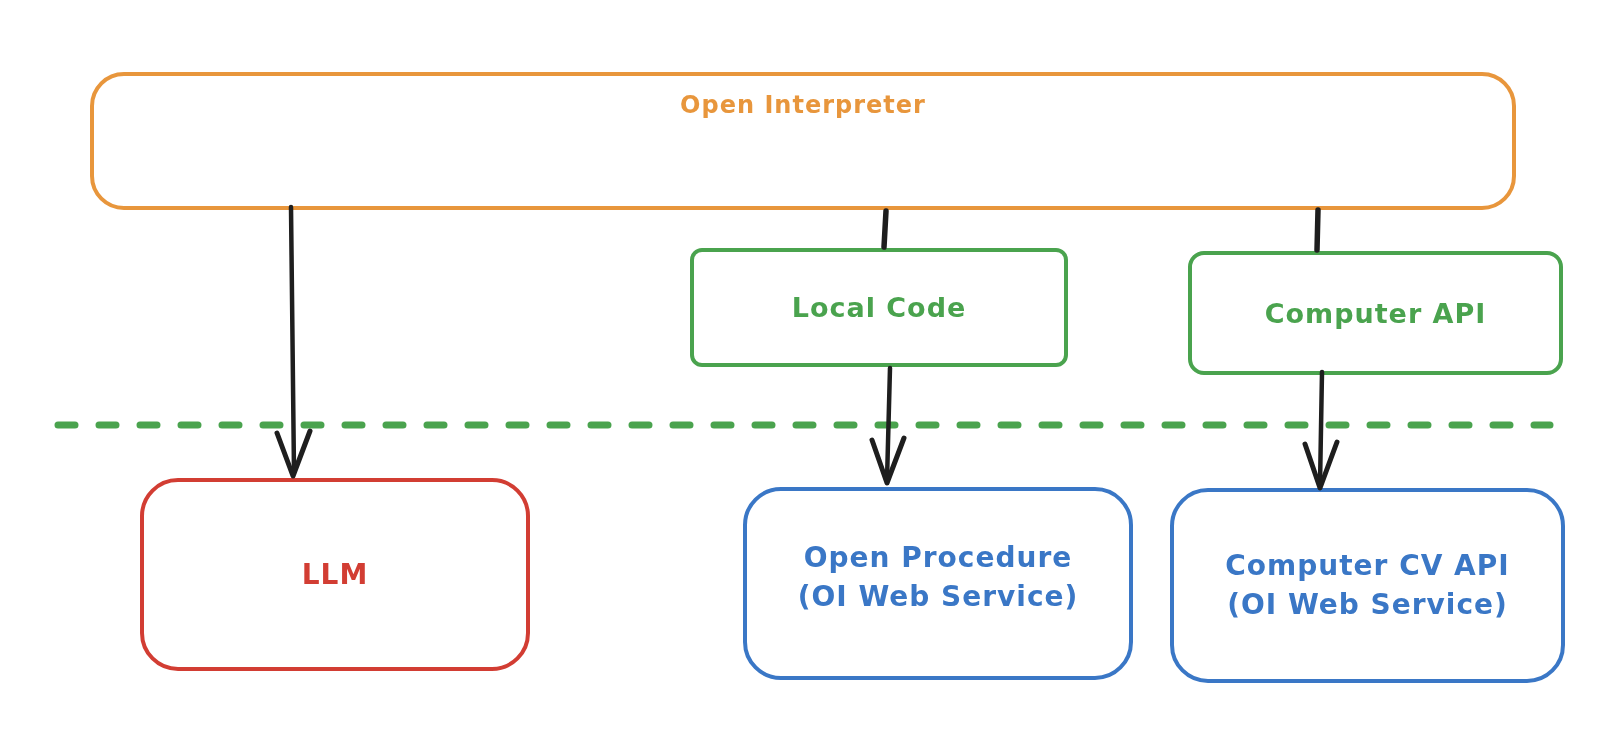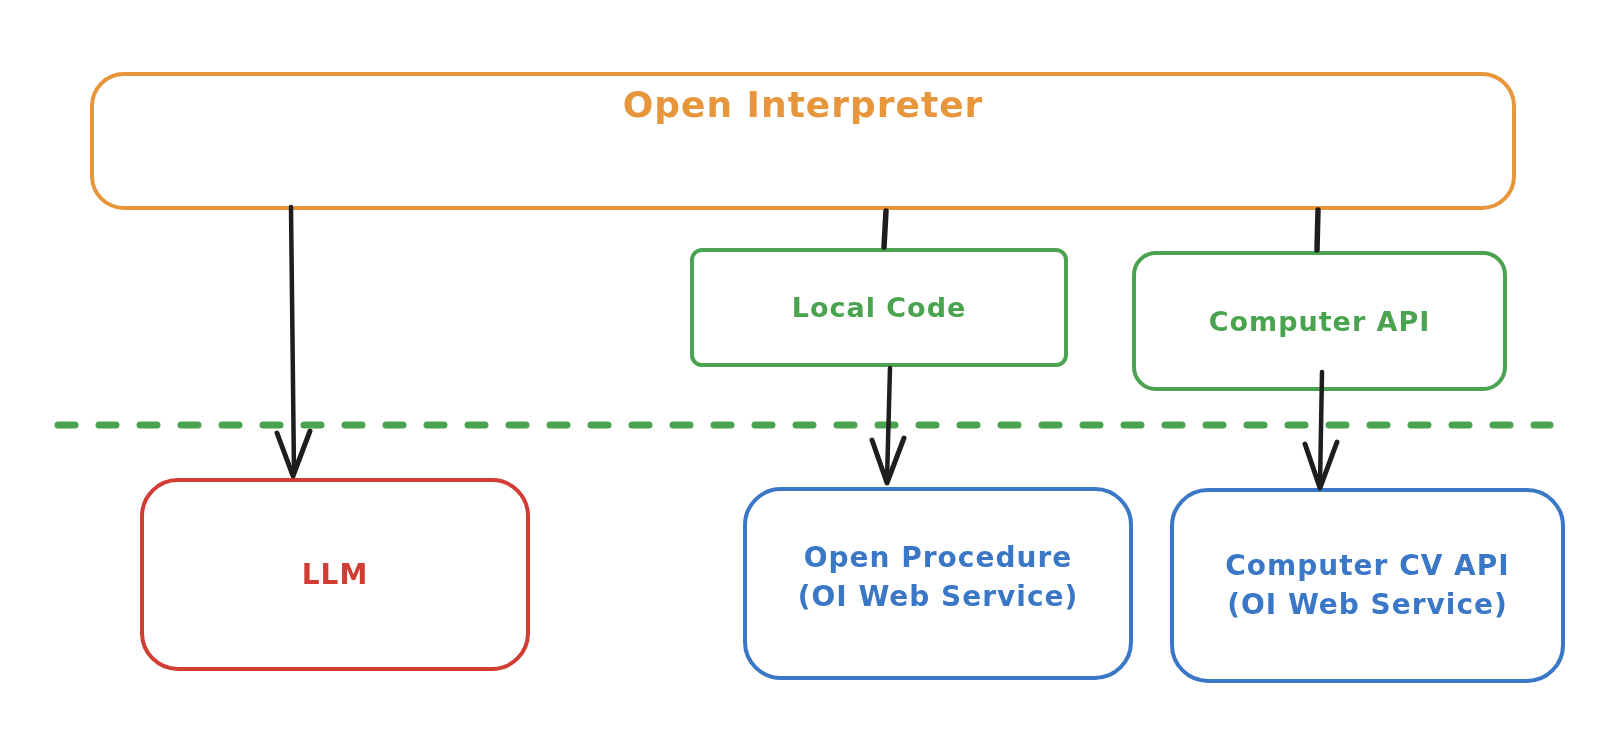--- a/index.html
+++ b/index.html
@@ -37,37 +37,37 @@
   
   .box-orchestrator {
     left: 90px; top: 72px;
     width: 1426px; height: 138px;
     border: 4px solid #E8963C;
     border-radius: 34px;
     color: #E8963C;
     justify-content: space-between;
     padding: 14px 0 12px 0;
   }
-  .box-orchestrator .label { font-size: 36px; line-height: 30px; }
+  .box-orchestrator .label { font-size: 24px; line-height: 30px; }
 
   
   .box-green {
     border: 4px solid #4AA34E;
     color: #4AA34E;
   }
   .box-green .label { font-size: 27px; line-height: 37px; }
   .box-local-code {
     left: 690px; top: 248px;
     width: 378px; height: 119px;
     border-radius: 12px;
   }
   .box-computer-api {
-    left: 1132px; top: 251px;
-    width: 375px; height: 140px;
-    border-radius: 24px;
+    left: 1188px; top: 251px;
+    width: 375px; height: 124px;
+    border-radius: 16px;
   }
 
   
   .box-bottom {
     border-radius: 38px;
     margin-left: 48px;
   }
   .box-bottom .label { font-size: 28px; line-height: 39px; }
   .box-llm {
     left: 92px; top: 478px;

